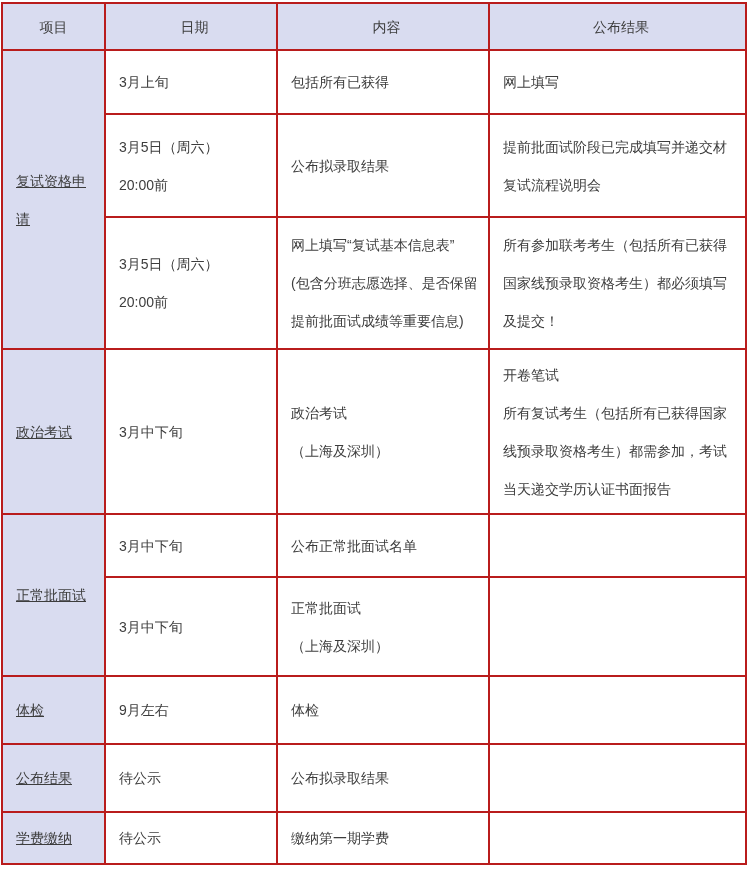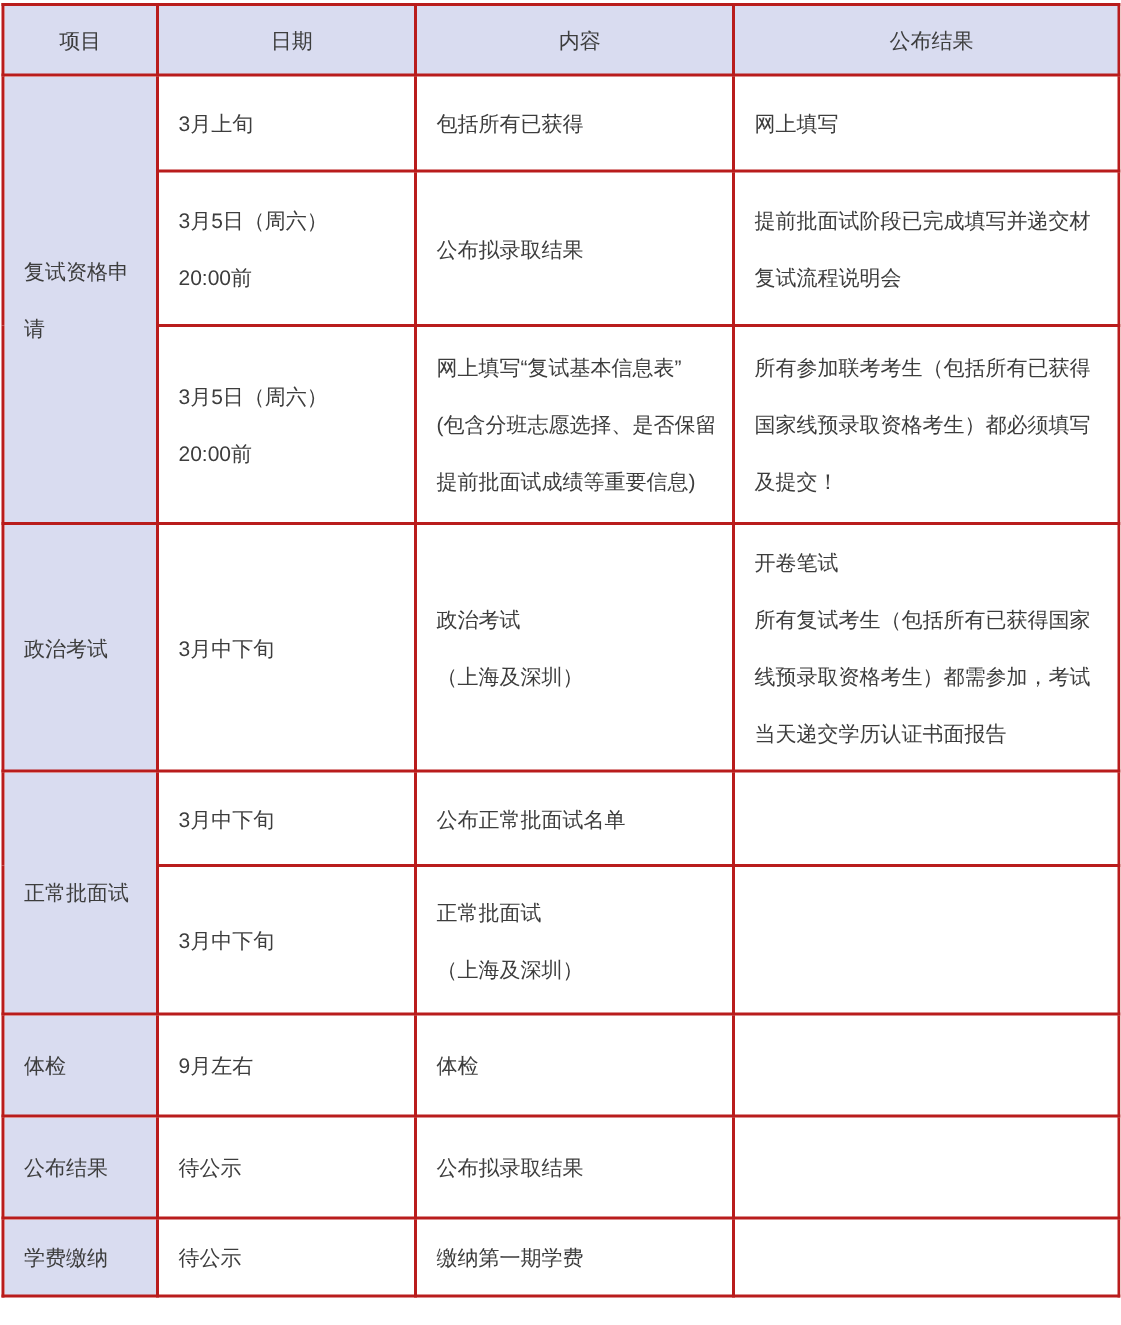--- a/index.html
+++ b/index.html
@@ -45,20 +45,21 @@
   }
   tr.hrow th.item-h {
     text-align: center;
     padding: 0;
   }
   
   td.item {
     background: #d9dcf0;
     padding: 0 4px 0 10px;
     line-height: 20px;
+    text-decoration: underline;
   }
   
   tr.h-head { height: 47px; }
   tr.h-r1 { height: 64px; }
   tr.h-r2 { height: 103px; }
   tr.h-r3 { height: 132px; }
   tr.h-r4 { height: 165px; }
   tr.h-r5 { height: 63px; }
   tr.h-r6 { height: 99px; }
   tr.h-r7 { height: 68px; }

